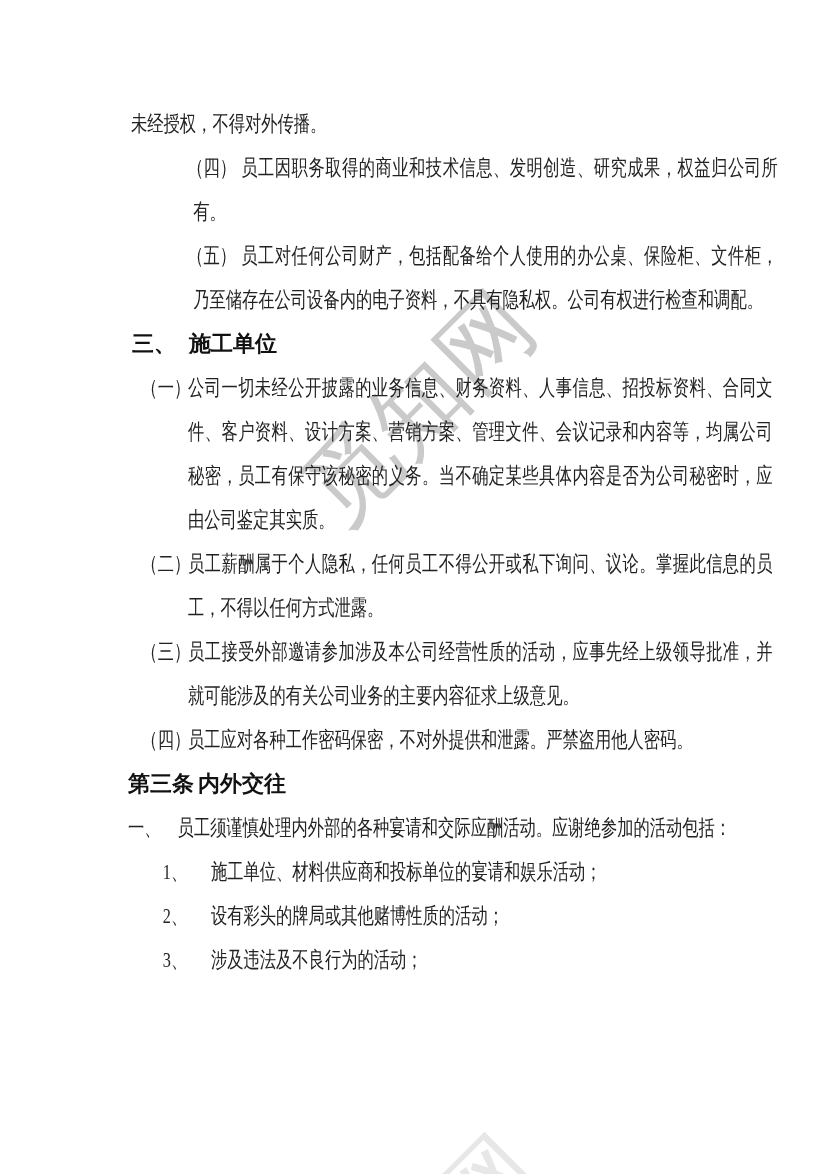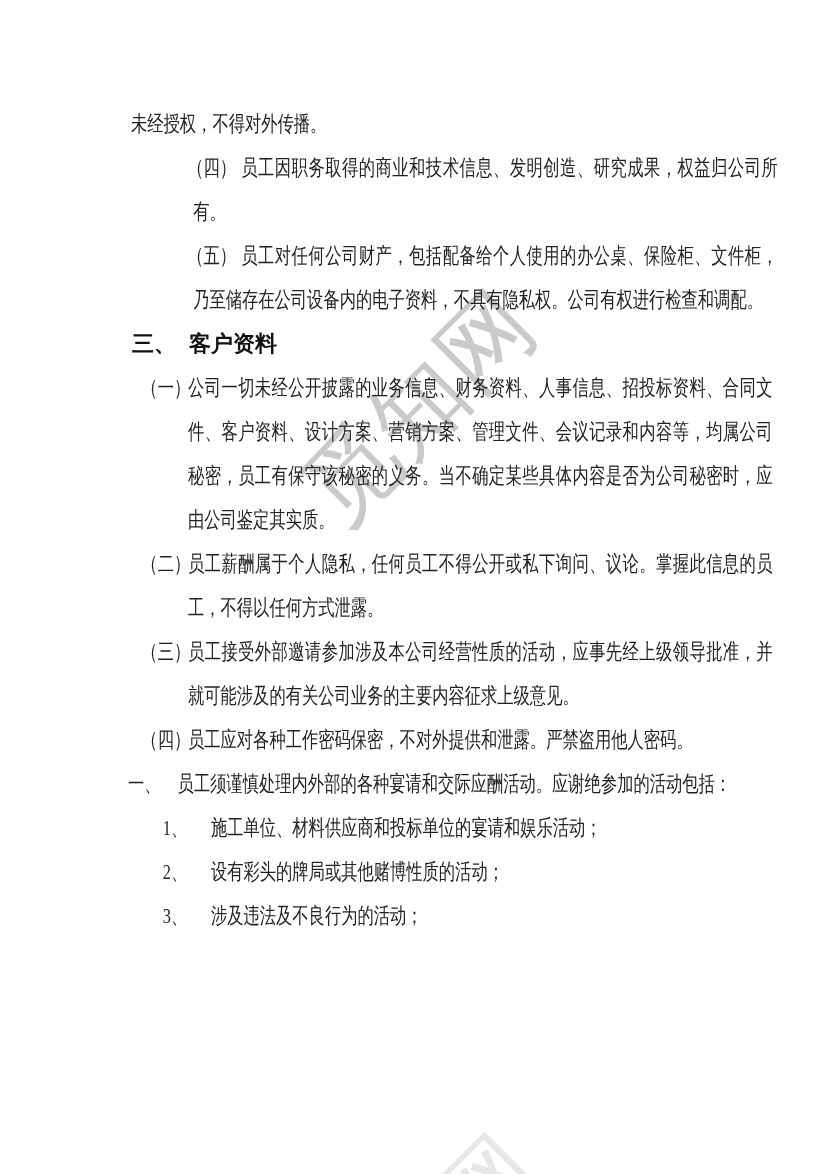--- a/index.html
+++ b/index.html
@@ -56,23 +56,24 @@
 </head>
 <body>
 
 <div class="page" style="background: rgb(255, 255, 255); color: rgb(34, 34, 34);">
   <div class="watermark wm-main" style="color: rgb(202, 202, 202);">觅知网</div>
   <div class="watermark wm-bottom" style="color: rgb(231, 231, 231);">觅知网</div>
   <div class="content" id="doc-content">
       <div class="para cond p-plain"><span>未经授权，不得对外传播。</span></div>
       <div class="para cond p-item-top"><span class="label">（四）</span><span>员工因职务取得的商业和技术信息、发明创造、研究成果，权益归公司所有。</span></div>
       <div class="para cond p-item-top"><span class="label">（五）</span><span>员工对任何公司财产，包括配备给个人使用的办公桌、保险柜、文件柜，乃至储存在公司设备内的电子资料，不具有隐私权。公司有权进行检查和调配。</span></div>
-      <div class="para p-heading"><span class="label">三、</span><span>客户资料</span></div>
+      <div class="para p-heading"><span class="label">三、</span><span>施工单位</span></div>
       <div class="para cond p-item-mid"><span class="label">（一）</span><span>公司一切未经公开披露的业务信息、财务资料、人事信息、招投标资料、合同文件、客户资料、设计方案、营销方案、管理文件、会议记录和内容等，均属公司秘密，员工有保守该秘密的义务。当不确定某些具体内容是否为公司秘密时，应由公司鉴定其实质。</span></div>
       <div class="para cond p-item-mid"><span class="label">（二）</span><span>员工薪酬属于个人隐私，任何员工不得公开或私下询问、议论。掌握此信息的员工，不得以任何方式泄露。</span></div>
       <div class="para cond p-item-mid"><span class="label">（三）</span><span>员工接受外部邀请参加涉及本公司经营性质的活动，应事先经上级领导批准，并就可能涉及的有关公司业务的主要内容征求上级意见。</span></div>
       <div class="para cond p-item-mid"><span class="label">（四）</span><span>员工应对各种工作密码保密，不对外提供和泄露。严禁盗用他人密码。</span></div>
+      <div class="para p-heading2"><span class="label">第三条</span><span>内外交往</span></div>
       <div class="para cond p-item-num"><span class="label">一、</span><span>员工须谨慎处理内外部的各种宴请和交际应酬活动。应谢绝参加的活动包括：</span></div>
       <div class="para cond p-item-sub"><span class="label">1、</span><span>施工单位、材料供应商和投标单位的宴请和娱乐活动；</span></div>
       <div class="para cond p-item-sub"><span class="label">2、</span><span>设有彩头的牌局或其他赌博性质的活动；</span></div>
       <div class="para cond p-item-sub"><span class="label">3、</span><span>涉及违法及不良行为的活动；</span></div>
     </div>
 </div>
 
 </body></html>

